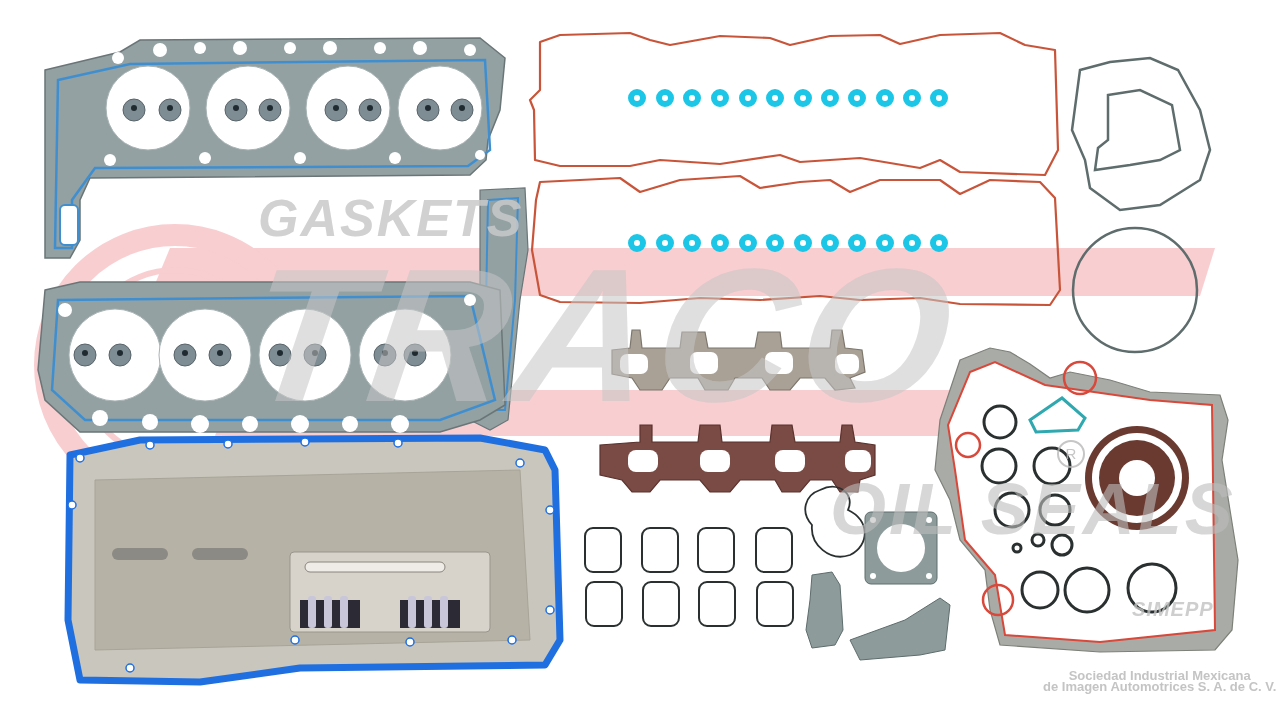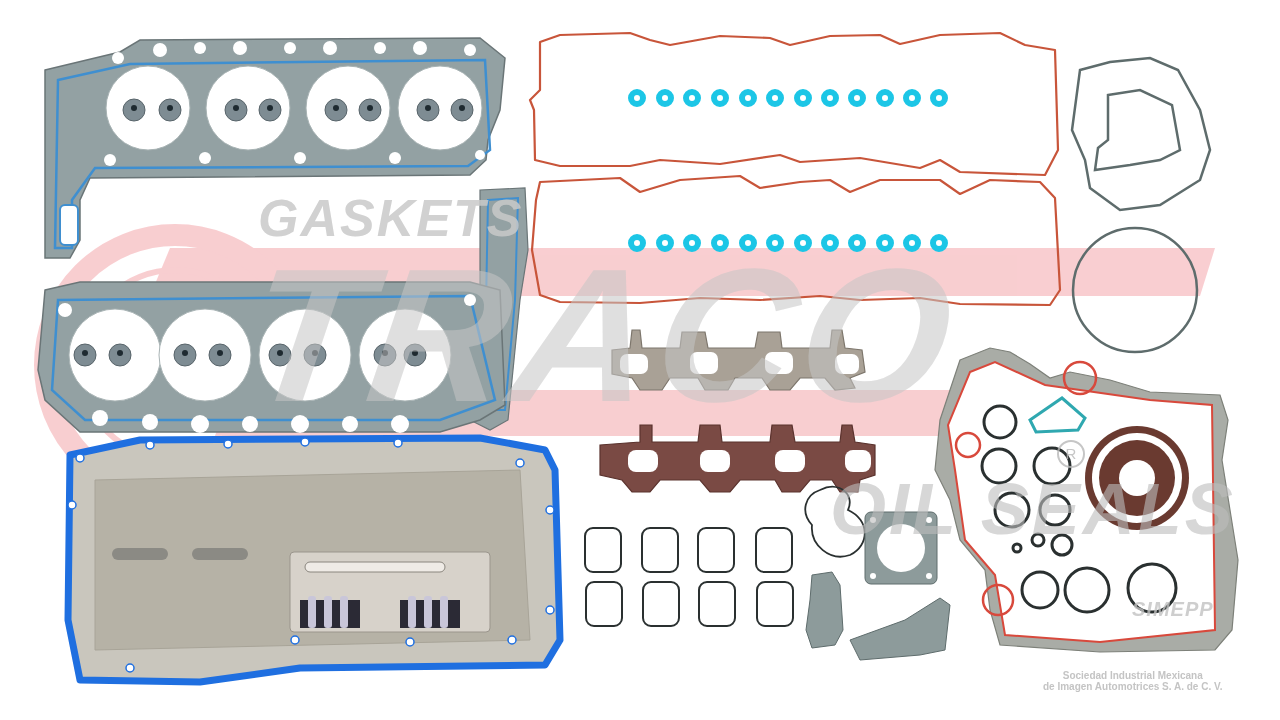--- a/index.html
+++ b/index.html
@@ -4,21 +4,21 @@
 <style>
   html, body { margin: 0; padding: 0; background: #ffffff; }
   body { width: 1280px; height: 720px; overflow: hidden; position: relative; font-family: "Liberation Sans", sans-serif; }
   .stage { position: absolute; left: 0; top: 0; width: 1280px; height: 568px; }
   .wm-gaskets { position: absolute; left: 258px; top: 188px; font-size: 52px; font-weight: bold; font-style: italic; color: #c9c9c9; opacity: .85; letter-spacing: 2px; }
   .wm-brand { position: absolute; left: 250px; top: 250px; font-size: 190px; line-height: 170px; font-weight: bold; font-style: italic; color: #c6c6c6; opacity: .55; letter-spacing: 6px; transform: skewX(-8deg); }
   .wm-oilseals { position: absolute; left: 830px; top: 468px; font-size: 72px; font-weight: bold; font-style: italic; color: #bdbdbd; opacity: .6; letter-spacing: 3px; text-align: center; }
   .wm-reg { position: absolute; left: 1057px; top: 440px; width: 24px; height: 24px; border: 2px solid #b8b8b8; border-radius: 50%; color: #b8b8b8; font-size: 15px; text-align: center; line-height: 24px; opacity: .8; }
   .wm-simepp { position: absolute; left: 1132px; top: 598px; font-size: 20px; font-weight: bold; font-style: italic; color: #c2c2c2; opacity: .8; letter-spacing: 1px; }
   .disclaimer { position: absolute; left: 32px; top: 680px; font-size: 13px; font-weight: bold; color: #9a9a9a; }
-  .company { position: absolute; left: 1043px; top: 670px; font-size: 10px; color: #c4c4c4; text-align: center; line-height: 11px; font-weight: bold; }
+  .company { position: absolute; left: 1043px; top: 670px; font-size: 13px; color: #c4c4c4; text-align: center; line-height: 11px; font-weight: bold; }
 </style>
 </head>
 <body>
 
 <div class="stage">
   <svg width="1280" height="720" viewBox="0 0 1280 720" xmlns="http://www.w3.org/2000/svg">
 
     <g opacity="0.38">
       <polygon points="170,248 1215,248 1200,296 150,296" fill="#ef7f86"></polygon>
       <polygon points="230,390 1000,390 985,436 215,436" fill="#ef7f86"></polygon>

